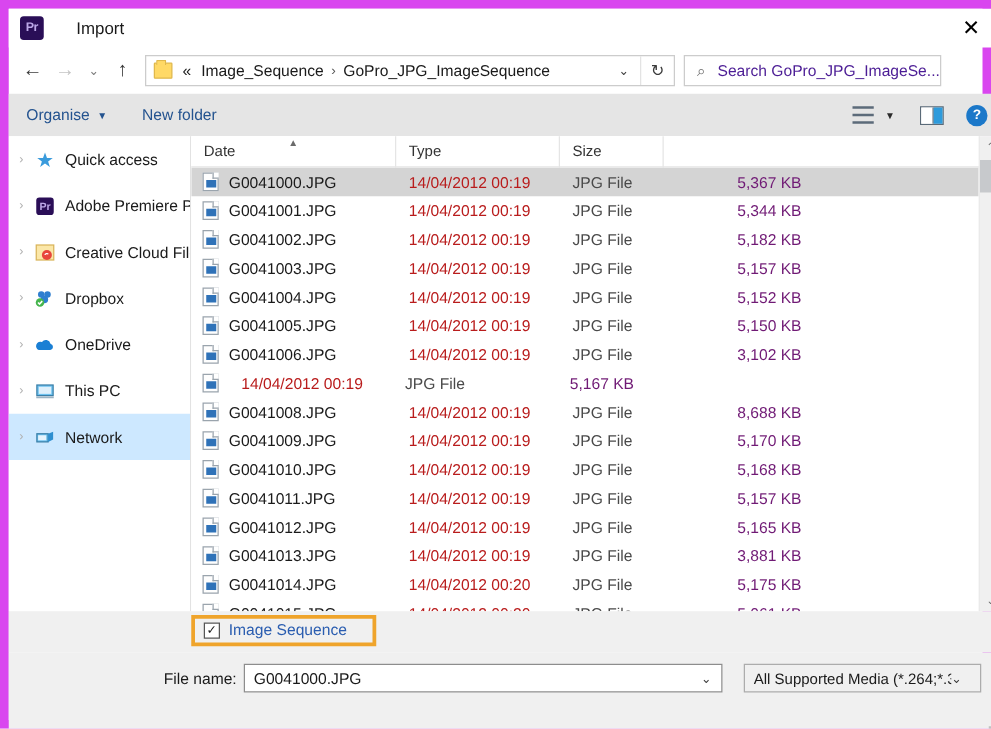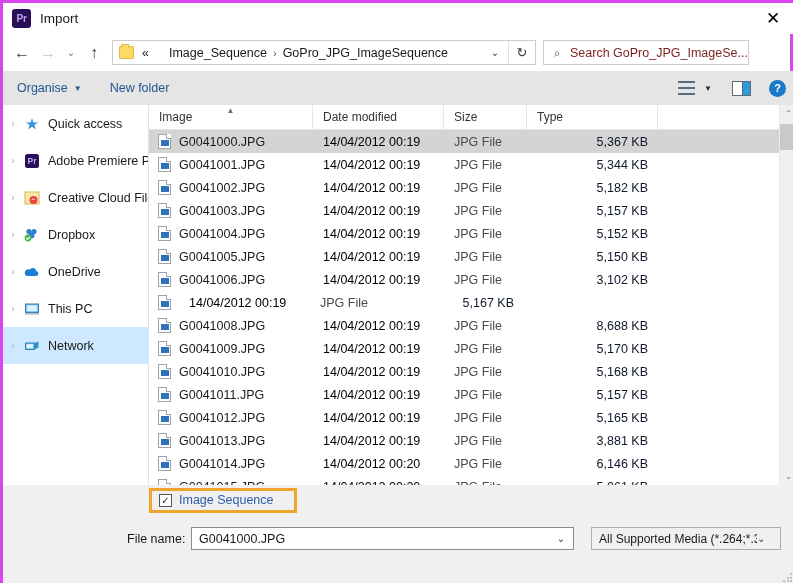--- a/index.html
+++ b/index.html
@@ -7,39 +7,39 @@
     margin: 0; padding: 0;
     width: 793px; height: 583px;
     font-family: "Liberation Sans", sans-serif;
     background: #ffffff;
     overflow: hidden;
   }
   .dialog {
     position: relative;
     width: 793px; height: 583px;
     background: #ffffff;
-    border: 3px solid #d946ef;
+    border: 7px solid #d946ef;
   }
 
   
   .titlebar {
     position: absolute; top: 0; left: 0;
     width: 793px; height: 31px;
     background: #ffffff;
     display: flex; align-items: center;
   }
   .pr-icon {
     width: 19px; height: 19px; margin-left: 9px;
     background: #2a0e57; border-radius: 3px;
     color: #bda8e8; font-size: 10px; font-weight: bold;
     display: flex; align-items: center; justify-content: center;
     letter-spacing: -0.3px;
   }
   .title-text {
-    margin-left: 9px; font-size: 13.5px; color: #1a1a1a;
+    margin-left: 26px; font-size: 13.5px; color: #1a1a1a;
   }
   .close-btn {
     position: absolute; right: 0; top: 0;
     width: 46px; height: 31px;
     display: flex; align-items: center; justify-content: center;
     color: #000; font-size: 17px; font-weight: 300;
   }
 
   
   .navrow {
@@ -90,21 +90,21 @@
     font-size: 13px; color: #3b3b3b;
   }
   .searchbar {
     margin-left: 7px; width: 206px; height: 25px;
     border: 1px solid #cccccc; background: #fff;
     display: flex; align-items: center;
   }
   .search-ico {
     width: 26px; text-align: center; color: #6f6f6f; font-size: 12px;
   }
-  .search-ph { font-size: 12.5px; color: #7f1d1d; white-space: nowrap; }
+  .search-ph { font-size: 12.5px; color: #4c1d95; white-space: nowrap; }
 
   
   .cmdbar {
     position: absolute; top: 68px; left: 0;
     width: 793px; height: 34px;
     background: #e5e5e5;
     display: flex; align-items: center;
   }
   .cmd-item {
     font-size: 12.5px; color: #24538f;
@@ -209,23 +209,23 @@
   .fic:before {
     content: ""; position: absolute; left: 1.5px; top: 5px;
     width: 8px; height: 6px; background: #2f72b8;
   }
   .fic:after {
     content: ""; position: absolute; right: -1px; top: -1px;
     width: 4px; height: 4px; background: #fff;
     border-left: 1px solid #9aa4ad; border-bottom: 1px solid #9aa4ad;
   }
   .c-name { width: 134px; overflow: hidden; white-space: nowrap; }
-  .c-date { width: 131px; padding-left: 10px; color: #000000; }
+  .c-date { width: 131px; padding-left: 10px; color: #b91c1c; }
   .c-type { width: 131px; padding-left: 10px; color: #4a4a4a; }
-  .c-size { width: 83px; padding-right: 10px; text-align: right; color: #0f172a; }
+  .c-size { width: 83px; padding-right: 10px; text-align: center; color: #701a75; }
 
   .vscroll {
     position: absolute; top: 0; right: 0;
     width: 17px; height: 380px; background: #f0f0f0;
     border-left: 1px solid #eaeaea;
   }
   .sc-arrow {
     width: 17px; height: 17px; color: #666; font-size: 8px;
     display: flex; align-items: center; justify-content: center;
   }
@@ -317,21 +317,21 @@
     <div class="navbtn">←</div>
     <div class="navbtn dim">→</div>
     <div class="navbtn small dim">⌄</div>
     <div class="navbtn">↑</div>
 
     <div class="addressbar">
       <div class="addr-folder"></div>
       <div class="crumbs">
         <span>«</span>
         <span class="crumb-sep" style="visibility:hidden;width:0;margin:0">›</span>
-        <span style="margin-left:20px">Image_Sequence</span>
+        <span style="margin-left:8px">Image_Sequence</span>
         <span class="crumb-sep">›</span>
         <span>GoPro_JPG_ImageSequence</span>
       </div>
       <div class="addr-chev">⌄</div>
       <div class="addr-divider"></div>
       <div class="refresh-btn">↻</div>
     </div>
 
     <div class="searchbar">
       <div class="search-ico">⌕</div>
@@ -443,26 +443,25 @@
         </span>
         <span class="nav-label">Network</span>
       </div>
     </div>
 
     <div class="splitter"></div>
 
     <div class="filepane">
       <div class="colhead">
         <div class="col col-name">
-          <span>Image</span>
+          <span>Date</span>
           <span class="sortmark">▲</span>
         </div>
-        <div class="col col-date">Date modified</div>
+        <div class="col col-type">Type</div>
         <div class="col col-size">Size</div>
-        <div class="col col-type">Type</div>
         <div class="col col-rest"></div>
       </div>
 
       <div class="rows" id="rows-container">
           <div class="frow selected">
             <span class="fic"></span>
             <span class="c-name">G0041000.JPG</span>
             <span class="c-date">14/04/2012 00:19</span>
             <span class="c-type">JPG File</span>
             <span class="c-size">5,367 KB</span>
@@ -555,21 +554,21 @@
             <span class="c-name">G0041013.JPG</span>
             <span class="c-date">14/04/2012 00:19</span>
             <span class="c-type">JPG File</span>
             <span class="c-size">3,881 KB</span>
           </div>
           <div class="frow">
             <span class="fic"></span>
             <span class="c-name">G0041014.JPG</span>
             <span class="c-date">14/04/2012 00:20</span>
             <span class="c-type">JPG File</span>
-            <span class="c-size">6,146 KB</span>
+            <span class="c-size">5,175 KB</span>
           </div>
           <div class="frow">
             <span class="fic"></span>
             <span class="c-name">G0041015.JPG</span>
             <span class="c-date">14/04/2012 00:20</span>
             <span class="c-type">JPG File</span>
             <span class="c-size">5,061 KB</span>
           </div>
         </div>
 

